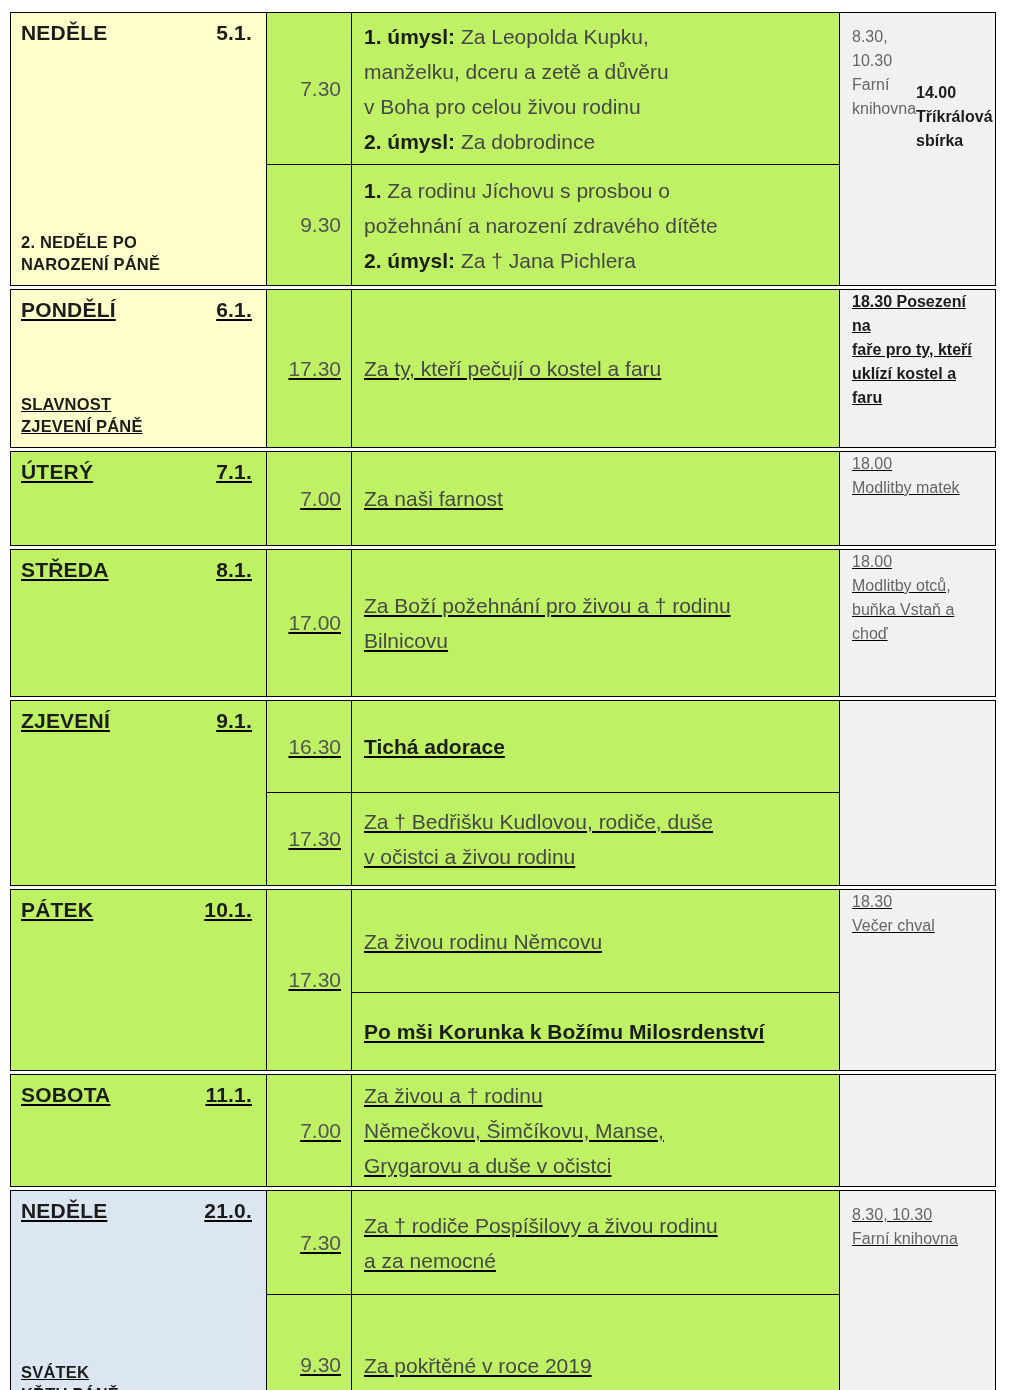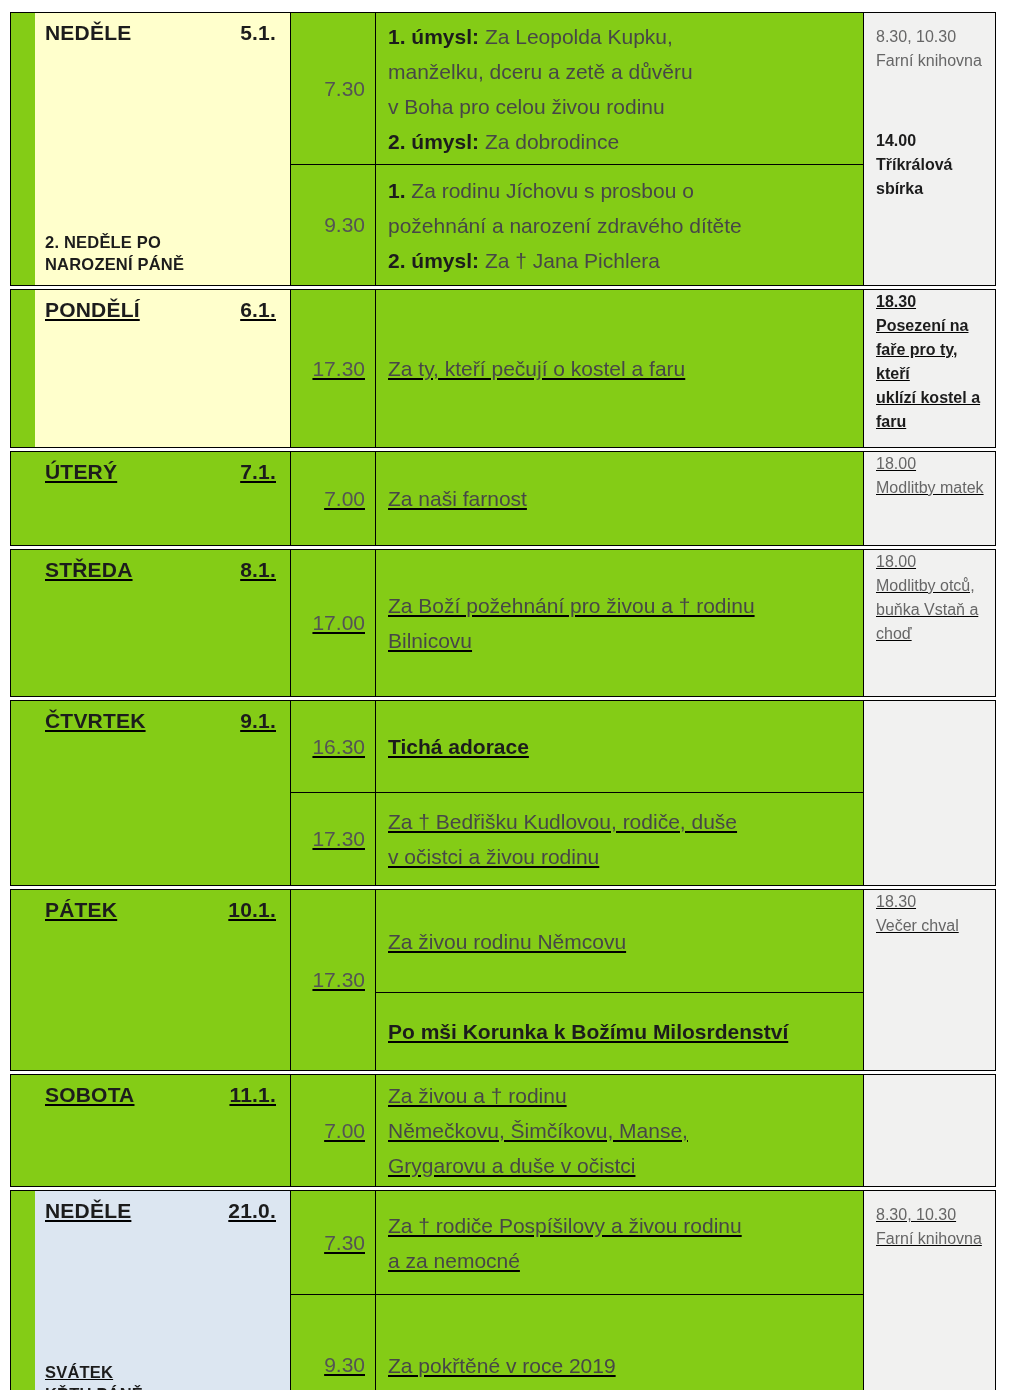--- a/index.html
+++ b/index.html
@@ -10,38 +10,38 @@
     --text-dark:#1c1c1c;
     --text-body:#474747;
     --text-time:#545454;
     --notes-gray:#666666;
   }
   *{box-sizing:border-box;margin:0;padding:0;}
   html,body{width:1010px;height:1390px;background:#ffffff;overflow:hidden;
     font-family:"Liberation Sans","DejaVu Sans",sans-serif;}
   .sheet{position:absolute;left:10px;top:12px;width:986px;}
   .block{display:grid;grid-template-columns:255px 85px 488px 1fr;
-    border:1.5px solid var(--border);background:#84cc16;padding-left:24px;}
+    border:1.5px solid var(--border);background:#bef264;}
   .block + .block{margin-top:3px;text-decoration:underline;}
   .b1{height:274px;grid-template-rows:151px 1fr;}
   .b2{height:159px;grid-template-rows:1fr;}
   .b3{height:95px;grid-template-rows:1fr;}
   .b4{height:148px;grid-template-rows:1fr;}
   .b5{height:186px;grid-template-rows:91px 1fr;}
   .b6{height:182px;grid-template-rows:102px 1fr;}
   .b7{height:113px;grid-template-rows:1fr;}
   .b8{height:246px;grid-template-rows:103px 1fr;}
   .c{overflow:hidden;}
   .c-day{grid-column:1;grid-row:1/-1;display:flex;flex-direction:column;
     justify-content:space-between;padding:8px 14px 10px 10px;}
   .c-time{grid-column:2;display:flex;align-items:center;justify-content:flex-end;
     padding-right:10px;font-size:21px;color:var(--text-time);border-left:1.5px solid var(--border);}
   .c-int{grid-column:3;display:flex;align-items:center;padding:2px 10px 2px 12px;
     border-left:1.5px solid var(--border);}
-  .c-notes{grid-column:4;grid-row:1/-1;display:flex;flex-direction:column;
+  .c-notes{grid-column:4;grid-row:1/-1;display:flex;flex-direction:row;
     padding:12px 8px 8px 12px;background:var(--notes-bg);border-left:1.5px solid var(--border);}
   .c-notes.center{justify-content:flex-start;padding-top:0;padding-bottom:0;}
   .r1{grid-row:1;} .r2{grid-row:2;} .rspan{grid-row:1/-1;}
   .bt{border-top:1.5px solid var(--border);}
   .bg-holiday{background:var(--holiday-bg);}
   .bg-feast{background:var(--feast-bg);}
   .day-line{display:flex;justify-content:space-between;align-items:baseline;
     font-size:21px;font-weight:bold;color:var(--text-dark);letter-spacing:.2px;}
   .day-sub{font-size:16.5px;font-weight:bold;color:var(--text-dark);
     line-height:22px;white-space:pre-line;letter-spacing:.2px;}
@@ -92,20 +92,22 @@
 Tříkrálová sbírka</div>
     </div>
   </section>
 
   <section class="block b2">
     <div class="c c-day bg-holiday">
       <div class="day-line">
         <span>PONDĚLÍ</span>
         <span>6.1.</span>
       </div>
+      <div class="day-sub">SLAVNOST
+ZJEVENÍ PÁNĚ</div>
     </div>
     <div class="c c-time r1">
       <span>17.30</span>
     </div>
     <div class="c c-int r1">
       <div class="int-text"><span class="seg">Za ty, kteří pečují o kostel a faru</span></div>
     </div>
     <div class="c c-notes center">
       <div class="note note-bold">18.30 Posezení na
 faře pro ty, kteří
@@ -150,21 +152,21 @@
       <div class="note">18.00
 Modlitby otců,
 buňka Vstaň a
 choď</div>
     </div>
   </section>
 
   <section class="block b5">
     <div class="c c-day">
       <div class="day-line">
-        <span>ČTVRTEK</span>
+        <span>ZJEVENÍ</span>
         <span>9.1.</span>
       </div>
     </div>
     <div class="c c-time r1">
       <span>16.30</span>
     </div>
     <div class="c c-int r1">
       <div class="int-text"><span class="seg-b">Tichá adorace</span></div>
     </div>
     <div class="c c-time r2 bt">

